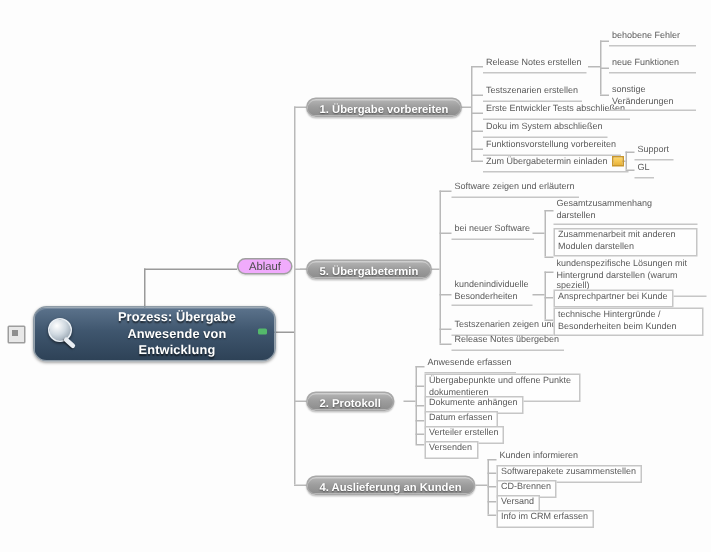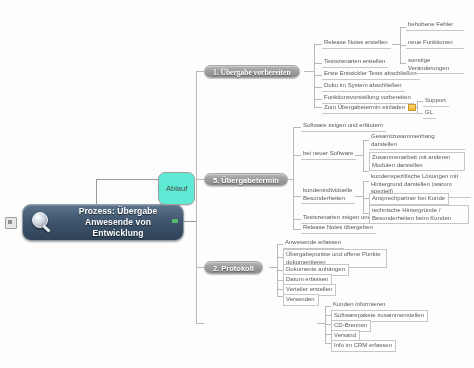--- a/index.html
+++ b/index.html
@@ -56,22 +56,22 @@
     background:#e8e8e8;border:1px solid #9d9d9d;border-radius:1px;
   }
   #root-collapse .dot{
     position:absolute;left:2px;top:2px;width:4px;height:4px;
     background:#8f8f8f;
   }
 
   
   #ablauf{
     position:absolute;left:158px;top:172px;
-    padding:11px 7px;border-radius:7px;
-    background:#5eead4;border:1px solid #9f9f9f;
+    padding:0 7px;border-radius:7px;
+    background:#f0abfc;border:1px solid #9f9f9f;
     font-size:7.5px;color:#4c4c4c;line-height:9px;
     box-shadow:0 1px 1px rgba(0,0,0,.10);
   }
 
   
   .cap{
     position:absolute;height:13px;border-radius:7px;
     background:linear-gradient(180deg,#b6b6b6 0%,#9d9d9d 48%,#8d8d8d 100%);
     border:1px solid #a8a8a8;
     box-shadow:0 1px 1px rgba(0,0,0,.22), inset 0 1px 0 rgba(255,255,255,.35);
@@ -177,23 +177,24 @@
     </span>
     <span class="rtxt">
       <span>Prozess: Übergabe</span><br>
       <span>Anwesende von Entwicklung</span>
     </span>
     <span class="root-marker"></span>
   </div>
 
   <div id="ablauf">Ablauf</div>
 
-  <div class="cap" style="left:204px;top:65px;font-family:Liberation Serif, serif;">1. Übergabe vorbereiten</div>
+  <div class="cap" style="left:204px;top:65px;">1. Übergabe vorbereiten</div>
   <div class="cap" style="left:204px;top:173px;">5. Übergabetermin</div>
   <div class="cap" style="left:204px;top:261px;">2. Protokoll</div>
+  <div class="cap" style="left:204px;top:317px;">4. Auslieferung an Kunden</div>
 
   <div class="leaf" style="left:322px;top:38px;">Release Notes erstellen</div>
   <div class="leaf" style="left:322px;top:57px;">Testszenarien erstellen</div>
   <div class="leaf" style="left:322px;top:69px;">Erste Entwickler Tests abschließen</div>
   <div class="leaf" style="left:322px;top:81px;">Doku im System abschließen</div>
   <div class="leaf" style="left:322px;top:93px;">Funktionsvorstellung vorbereiten</div>
   <div class="leaf" style="left:322px;top:103px;">
     <span>Zum Übergabetermin einladen</span><span class="note-icon"></span>
   </div>
   <div class="leaf wrap" style="left:406px;top:20px;width:58px;">behobene Fehler</div>

